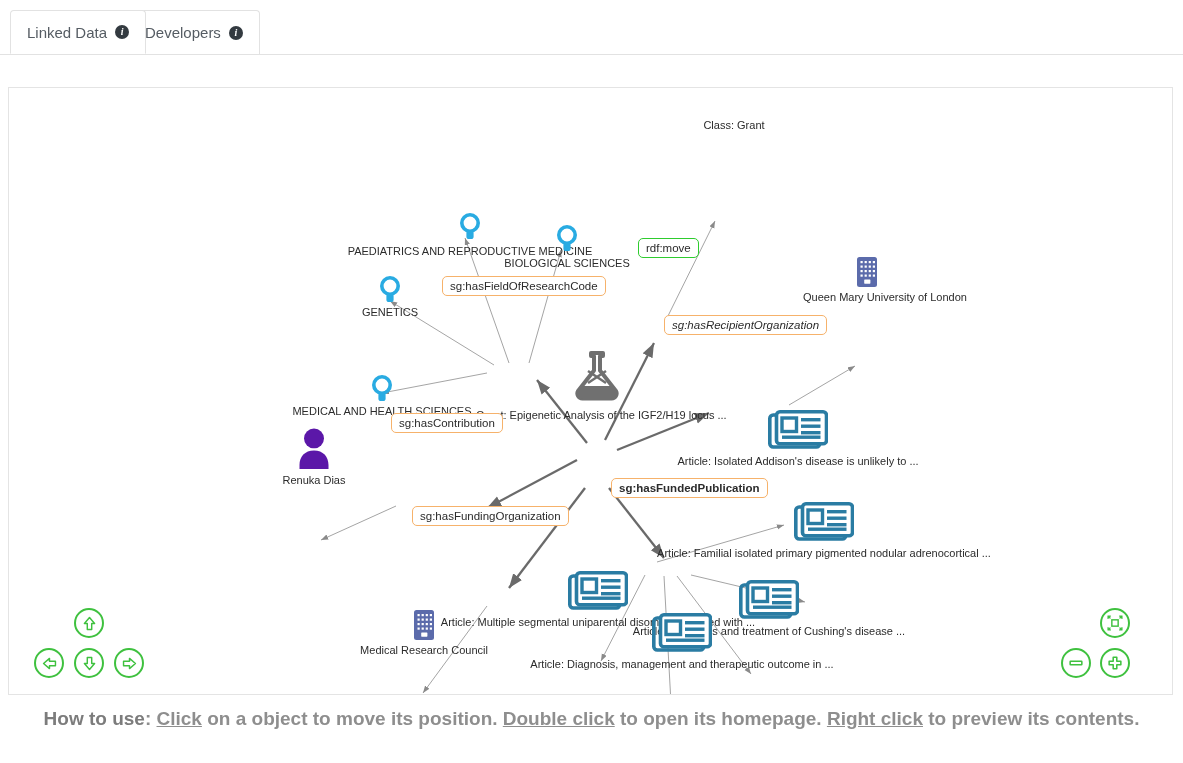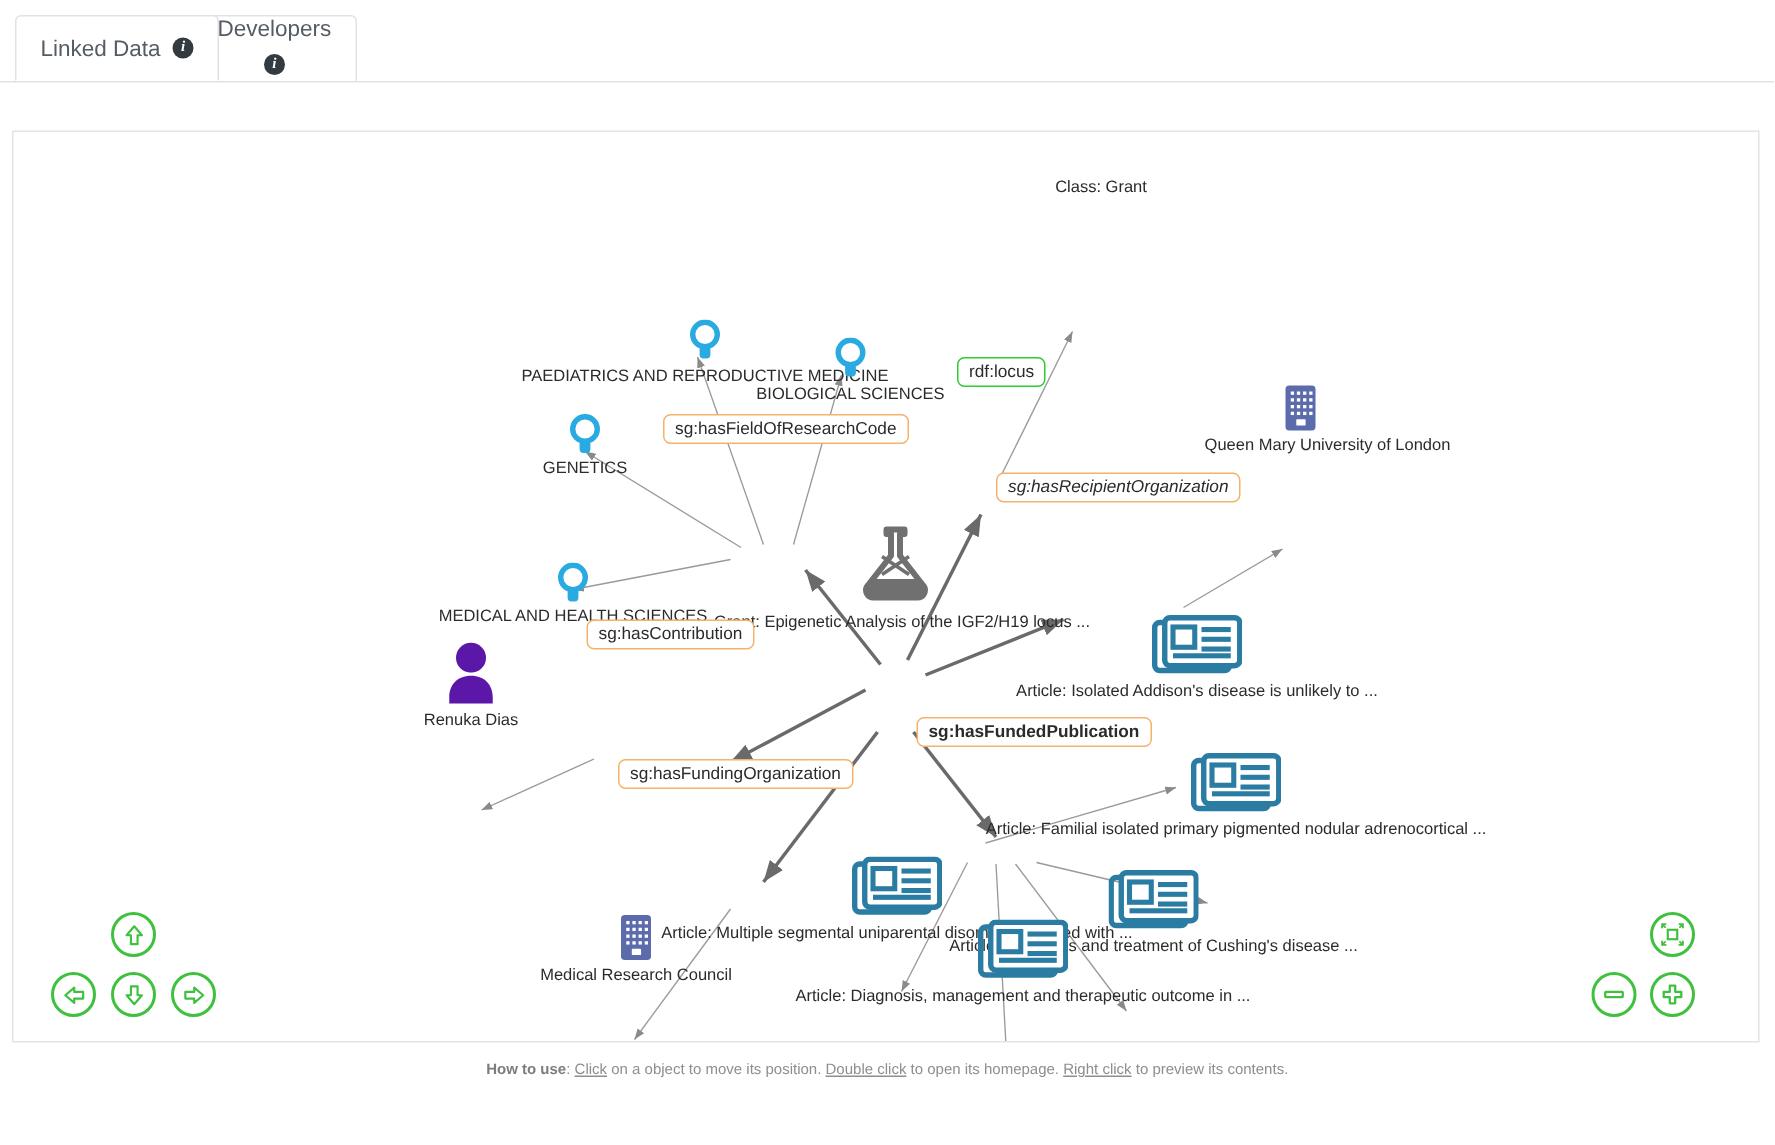--- a/index.html
+++ b/index.html
@@ -45,21 +45,21 @@
     font-size: 15px;
     color: #555c63;
     cursor: pointer;
     user-select: none;
   }
   .tab.active {
     z-index: 3;
     border-bottom: 1px solid #ffffff;
   }
   #tab-linked-data { left: 10px; }
-  #tab-developers  { left: 128px; flex-direction: column; }
+  #tab-developers  { left: 128px; }
   .info-dot {
     display: inline-flex;
     align-items: center;
     justify-content: center;
     width: 14px; height: 14px;
     border-radius: 50%;
     background: #333a40;
     color: #ffffff;
     font-size: 10px;
     font-weight: bold;
@@ -132,22 +132,23 @@
     cursor: pointer;
     background: transparent;
   }
 
   
   #howto {
     position: absolute;
     left: 0; top: 708px;
     width: 1183px;
     text-align: center;
-    font-size: 10px;
+    font-size: 19px;
     color: #8e8e8e;
+    font-weight: bold;
   }
   #howto b { color: #7c7c7c; }
   #howto u { text-decoration: underline; cursor: pointer; }
 </style>
 </head>
 <body>
 
 <div id="page">
 
   <div id="tabbar">
@@ -412,21 +413,21 @@
             <rect x="33" y="21" width="19.5" height="3.4"></rect>
             <rect x="14" y="25.5" width="38.5" height="3.4"></rect>
           </g>
         </svg>
       </span>
       <span class="nlabel" style="top:45px;">Article: Diagnosis, management and therapeutic outcome in ...</span>
     </div>
 
     <div class="elabel pred" style="left:433px; top:188px;">sg:hasFieldOfResearchCode</div>
 
-    <div class="elabel rdf" style="left:629px; top:150px;">rdf:locus</div>
+    <div class="elabel rdf" style="left:629px; top:150px;">rdf:move</div>
 
     <div class="elabel pred" style="left:655px; top:227px;font-style:italic;">sg:hasRecipientOrganization</div>
 
     <div class="elabel pred" style="left:382px; top:325px;">sg:hasContribution</div>
 
     <div class="elabel pred" style="left:403px; top:418px;">sg:hasFundingOrganization</div>
 
     <div class="elabel pred" style="left:602px; top:390px;font-weight:bold;">sg:hasFundedPublication</div>
 
     <div class="ctrl" style="left:65px; top:520px;">

